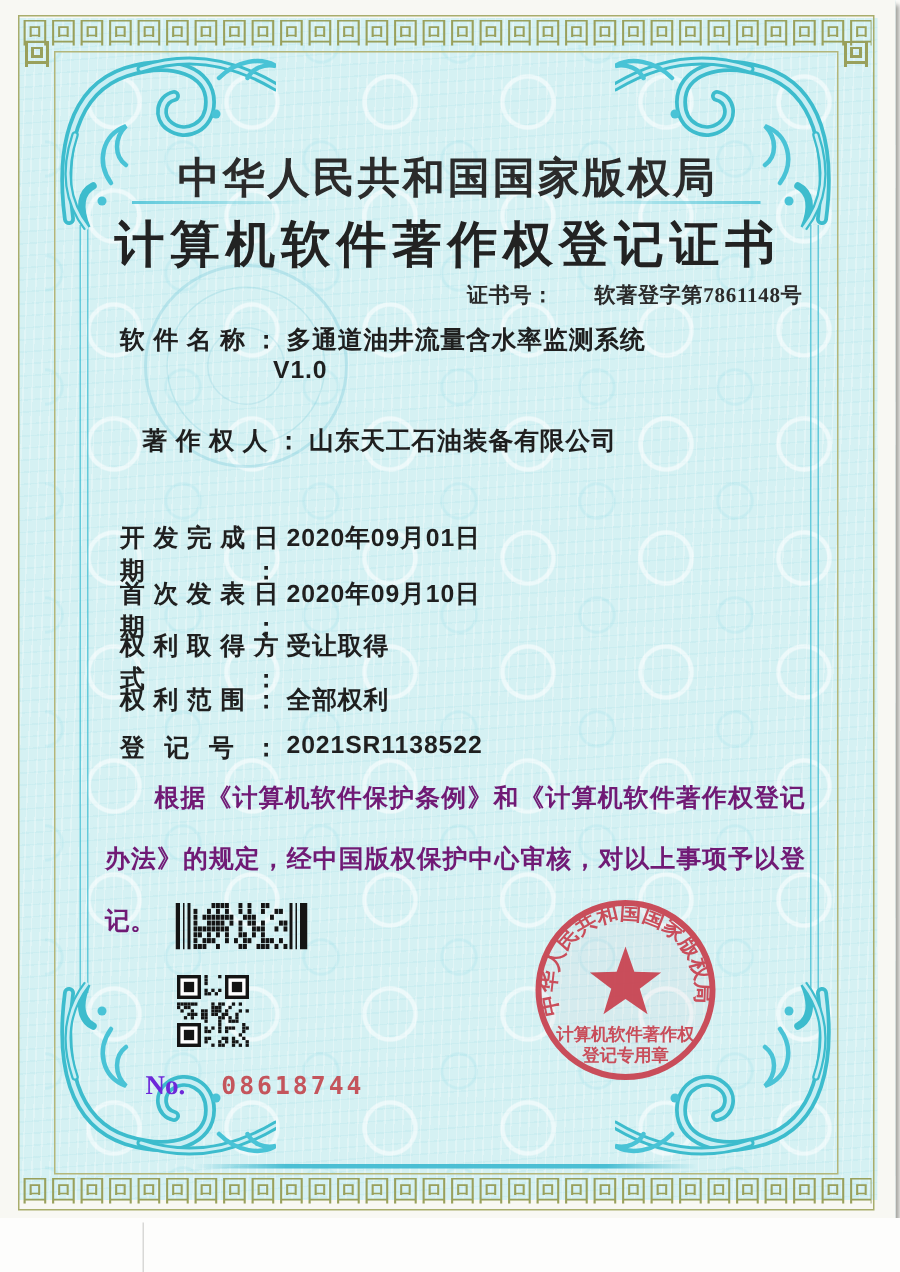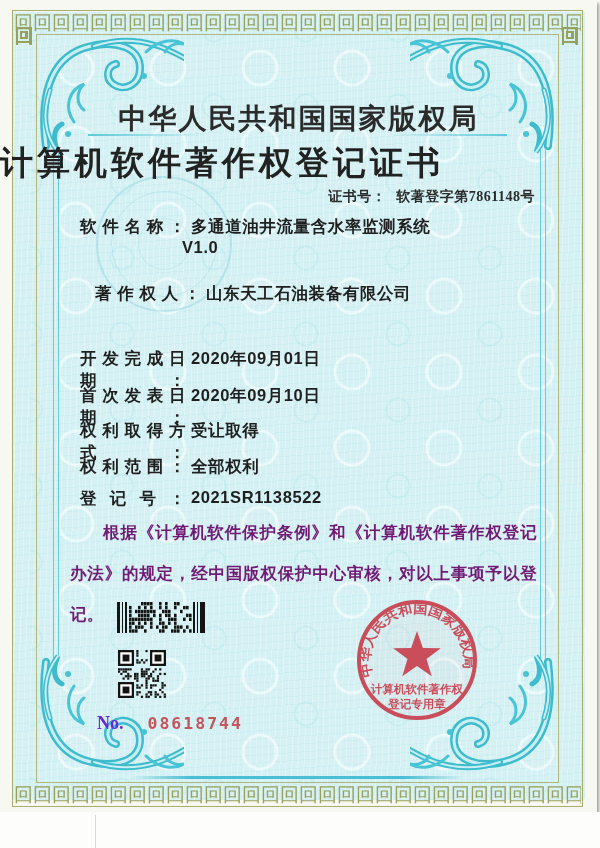--- a/index.html
+++ b/index.html
@@ -69,24 +69,24 @@
     border:2px solid rgba(130,205,220,.38);z-index:2;}
   .cpcc::before{content:"";position:absolute;inset:13px;border-radius:50%;
     border:1.5px solid rgba(130,205,220,.30);}
   .cpcc::after{content:"";position:absolute;inset:40px;border-radius:50%;
     border:1px solid rgba(130,205,220,.25);}
   
   .content{position:absolute;inset:0;z-index:6;color:#232323;}
   .authority{position:absolute;left:0;right:0;top:100px;text-align:center;
     font-family:"Liberation Serif", serif;font-weight:700;font-size:28px;
     letter-spacing:2px;color:#2b2b2b;}
-  .cert-title{position:absolute;left:0;right:0;top:141px;
+  .cert-title{position:absolute;left:0;right:0;top:141px;text-align:center;
     font-family:"Liberation Serif", serif;font-weight:700;font-size:33px;
     letter-spacing:4px;color:#222;}
-  .certno{position:absolute;right:62px;top:188px;display:flex;gap:10px;
+  .certno{position:absolute;right:62px;top:188px;display:flex;gap:27px;
     font-family:"Liberation Serif", serif;font-weight:700;font-size:14px;
     letter-spacing:.5px;color:#2b2b2b;}
   .field-row{position:absolute;left:80px;right:50px;font-size:16.5px;font-weight:700;
     letter-spacing:.4px;color:#1f1f1f;}
   .f-label{display:inline-block;width:106px;text-align:justify;text-align-last:justify;vertical-align:top;}
   .f-value{display:inline-block;margin-left:0;vertical-align:top;letter-spacing:.6px;}
   .f-value2{position:absolute;left:102px;top:22px;letter-spacing:.6px;}
   .r1{top:216px;} .r2{top:283px;margin-left:15px;} .r3{top:348px;} .r4{top:385px;}
   .r5{top:420px;} .r6{top:456px;} .r7{top:488px;}
   .statement{position:absolute;left:70px;right:60px;top:512px;margin:0;

